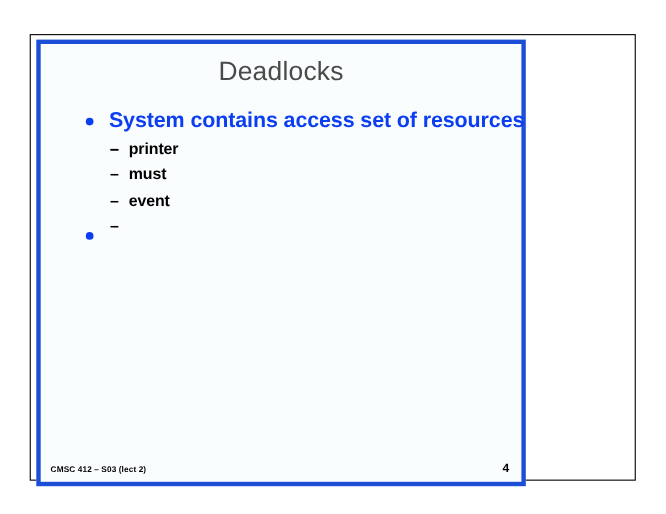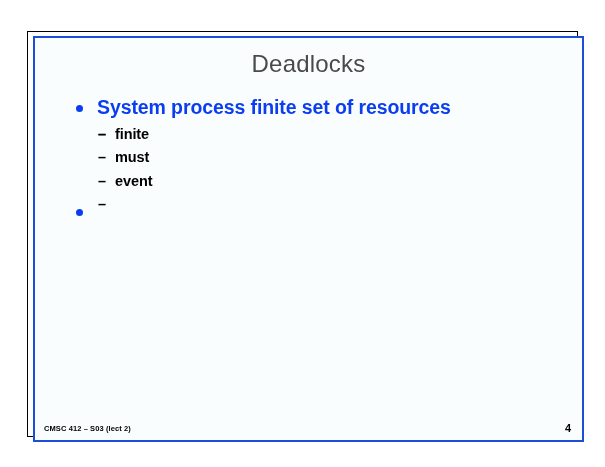--- a/index.html
+++ b/index.html
@@ -20,23 +20,23 @@
     width: 551px;
     height: 406px;
     border: 1px solid #000000;
     background: #ffffff;
     box-sizing: border-box;
   }
   #slide-inner-frame {
     position: absolute;
     left: 33px;
     top: 36px;
-    width: 551px;
+    width: 445px;
     height: 406px;
-    border: 2px solid #1d4ed8;
+    border: 4px solid #1d4ed8;
     background: #fafdfe;
     box-sizing: border-box;
   }
   #slide-title {
     position: absolute;
     left: 0;
     top: 12px;
     width: 100%;
     text-align: center;
     color: #4a4a4a;
@@ -113,30 +113,30 @@
 <div id="slide-outer-frame"></div>
 
 <div id="slide-inner-frame">
 
   <div id="slide-title">Deadlocks</div>
 
   <div id="bullet-list">
 
     <div class="bullet-item">
       <span class="bullet-dot"></span>
-      <span>System process finite set of resources</span>
+      <span>System contains access set of resources</span>
     </div>
 
     <ul class="sub-list">
       <li class="sub-item">
         <span class="sub-dash">–</span>
       </li>
       <li class="sub-item">
         <span class="sub-dash">–</span>
-        <span>finite</span>
+        <span>printer</span>
       </li>
       <li class="sub-item">
         <span class="sub-dash">–</span>
         <span>must</span>
       </li>
       <li class="sub-item">
         <span class="sub-dash">–</span>
         <span>event</span>
       </li>
       <li class="sub-item">

